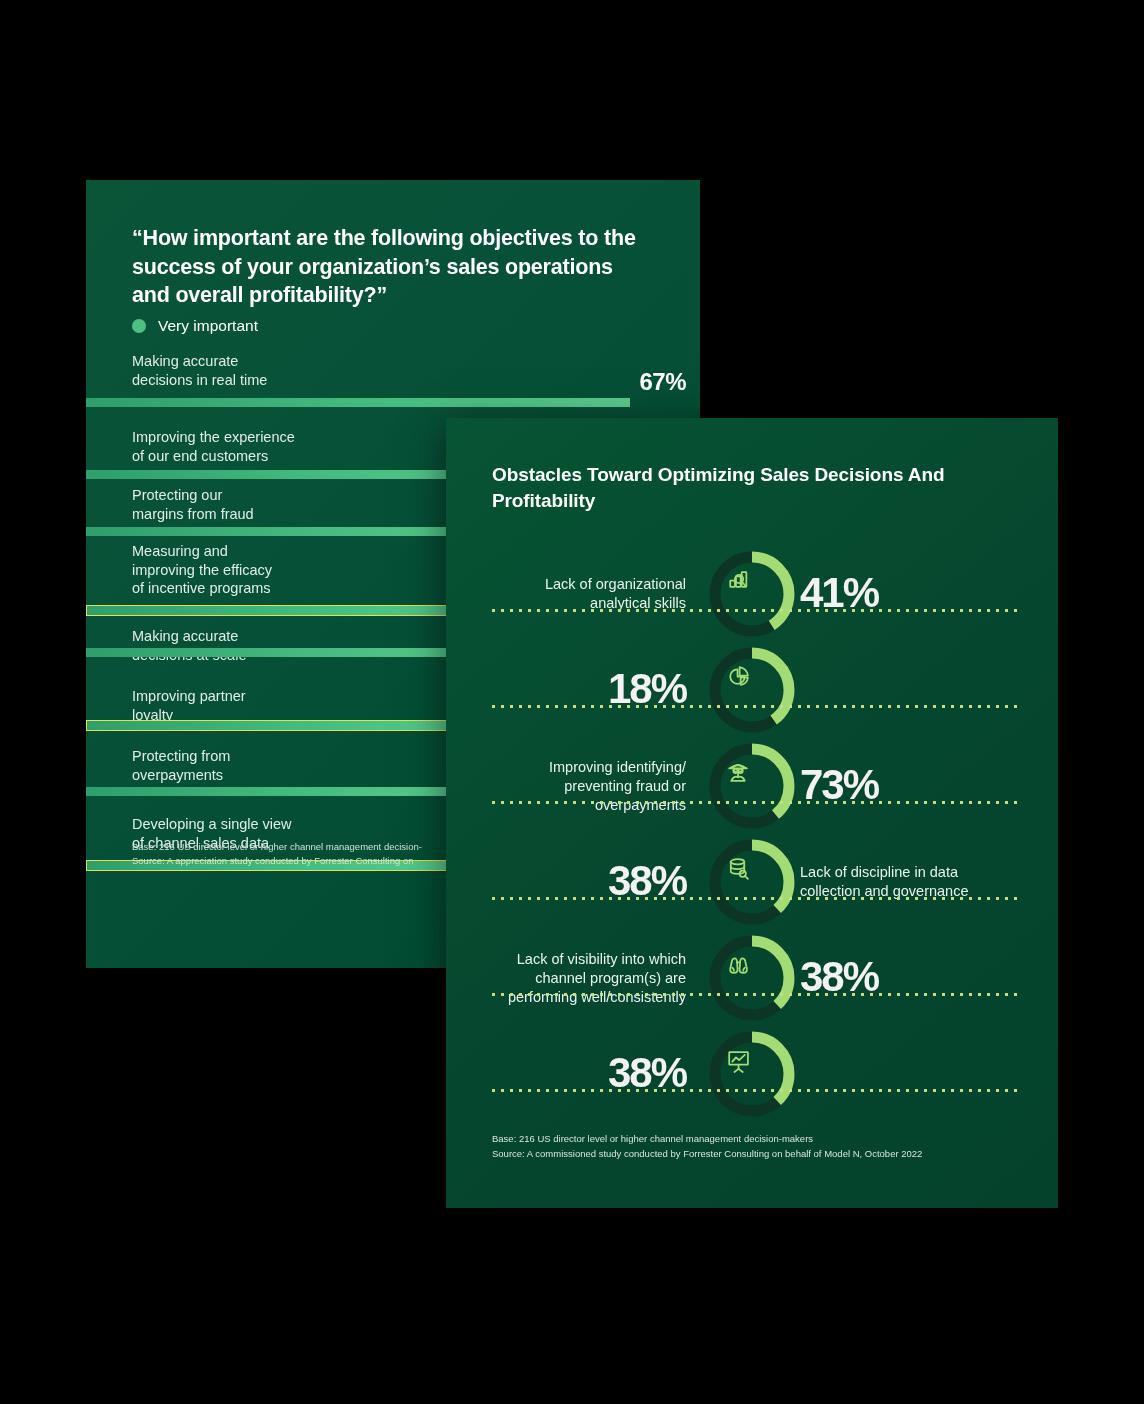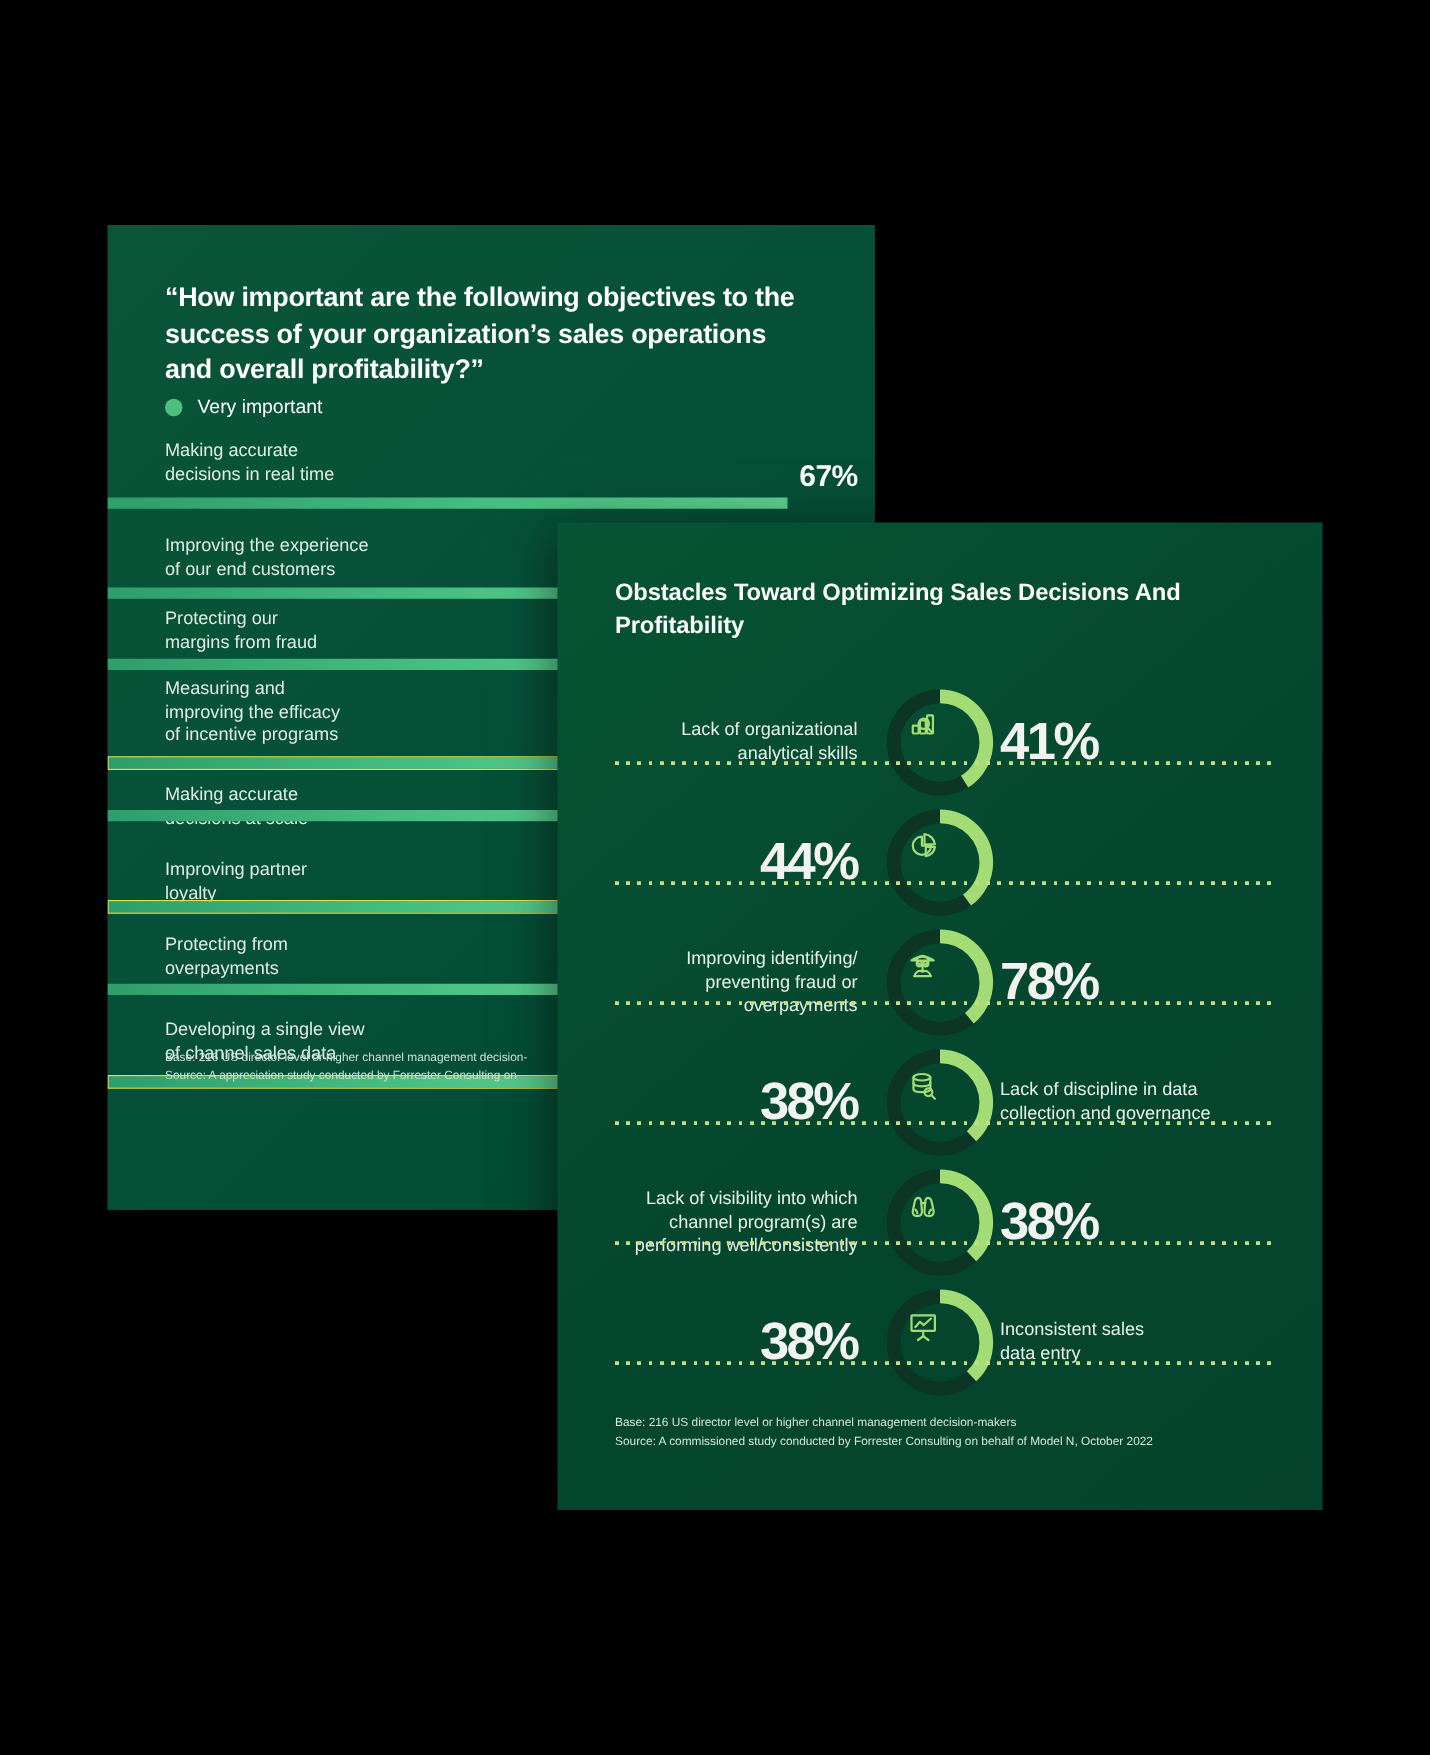--- a/index.html
+++ b/index.html
@@ -172,41 +172,41 @@
       <div class="ob-row" style="top: 226px;">
         <div class="ob-donut"><svg width="92" height="92" viewBox="0 0 92 92">
             <circle cx="46" cy="46" r="37" fill="none" stroke="#0c3526" stroke-width="11"></circle>
             <circle cx="46" cy="46" r="37" fill="none" stroke="#a3dc74" stroke-width="11" stroke-dasharray="92.99114254625789 139.4867138193868" transform="rotate(-90 46 46)"></circle>
             <g transform="translate(18,18) scale(0.52)" fill="none" stroke="#a3dc74" stroke-width="3.4" stroke-linecap="round" stroke-linejoin="round">
               <path d="M26 14 A14 14 0 1 0 40 28 L26 28 Z"></path>
               <path d="M30 10 A18 18 0 0 1 46 26 L30 26 Z"></path>
               <path d="M32 30 L46 30 A16 16 0 0 1 32 44 Z"></path>
             </g>
           </svg></div>
-        <div class="ob-pct left" style="top: 24px;">44%</div>
+        <div class="ob-pct left" style="top: 24px;">18%</div>
         <div class="ob-divider" style="top: 61px;"></div>
       </div>
       <div class="ob-row" style="top: 322px;">
         <div class="ob-donut"><svg width="92" height="92" viewBox="0 0 92 92">
             <circle cx="46" cy="46" r="37" fill="none" stroke="#0c3526" stroke-width="11"></circle>
             <circle cx="46" cy="46" r="37" fill="none" stroke="#a3dc74" stroke-width="11" stroke-dasharray="90.66636398260144 141.81149238304326" transform="rotate(-90 46 46)"></circle>
             <g transform="translate(18,18) scale(0.52)" fill="none" stroke="#a3dc74" stroke-width="3.4" stroke-linecap="round" stroke-linejoin="round">
               <path d="M10 20 q17 -12 34 0 z"></path>
               <ellipse cx="27" cy="20" rx="9" ry="7"></ellipse>
               <circle cx="22" cy="25" r="4"></circle>
               <circle cx="32" cy="25" r="4"></circle>
               <line x1="26" y1="25" x2="28" y2="25"></line>
               <path d="M27 29 l0 8"></path>
               <path d="M14 44 q5 -11 13 -7 q8 -4 13 7 z"></path>
             </g>
           </svg></div>
         <div class="ob-lbl left" style="top: 17.5px;">Improving identifying/
 preventing fraud or
 overpayments</div>
-        <div class="ob-pct right" style="top: 24px;">78%</div>
+        <div class="ob-pct right" style="top: 24px;">73%</div>
         <div class="ob-divider" style="top: 61px;"></div>
       </div>
       <div class="ob-row" style="top: 418px;">
         <div class="ob-donut"><svg width="92" height="92" viewBox="0 0 92 92">
             <circle cx="46" cy="46" r="37" fill="none" stroke="#0c3526" stroke-width="11"></circle>
             <circle cx="46" cy="46" r="37" fill="none" stroke="#a3dc74" stroke-width="11" stroke-dasharray="88.34158541894499 144.1362709466997" transform="rotate(-90 46 46)"></circle>
             <g transform="translate(18,18) scale(0.52)" fill="none" stroke="#a3dc74" stroke-width="3.4" stroke-linecap="round" stroke-linejoin="round">
               <ellipse cx="26" cy="15" rx="13" ry="5"></ellipse>
               <path d="M13 15 v9 q0 5 13 5 q13 0 13 -5 v-9"></path>
               <path d="M13 24 v9 q0 5 13 5 q13 0 13 -5 v-9"></path>
@@ -242,22 +242,20 @@
             <circle cx="46" cy="46" r="37" fill="none" stroke="#0c3526" stroke-width="11"></circle>
             <circle cx="46" cy="46" r="37" fill="none" stroke="#a3dc74" stroke-width="11" stroke-dasharray="88.34158541894499 144.1362709466997" transform="rotate(-90 46 46)"></circle>
             <g transform="translate(18,18) scale(0.52)" fill="none" stroke="#a3dc74" stroke-width="3.4" stroke-linecap="round" stroke-linejoin="round">
               <rect x="10" y="12" width="36" height="24" rx="1"></rect>
               <polyline points="16,30 23,22 29,27 40,17"></polyline>
               <line x1="28" y1="36" x2="28" y2="44"></line>
               <line x1="28" y1="44" x2="20" y2="50"></line>
               <line x1="28" y1="44" x2="36" y2="50"></line>
             </g>
           </svg></div>
-        <div class="ob-lbl right" style="top: 27px;">Inconsistent sales
-data entry</div>
         <div class="ob-pct left" style="top: 24px;">38%</div>
         <div class="ob-divider" style="top: 61px;"></div>
       </div>
     </div>
 
   <div class="rc-foot">
     <div>Base: 216 US director level or higher channel management decision-makers</div>
     <div>Source: A commissioned study conducted by Forrester Consulting on behalf of Model N, October 2022</div>
   </div>
 </div>

